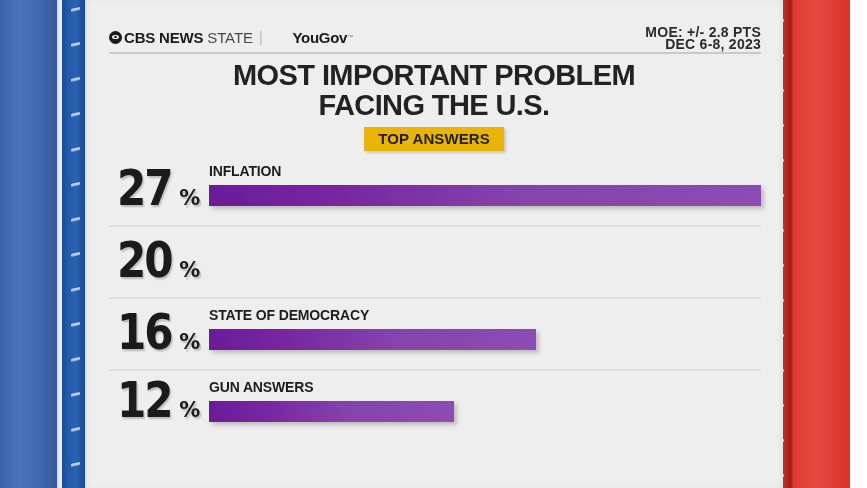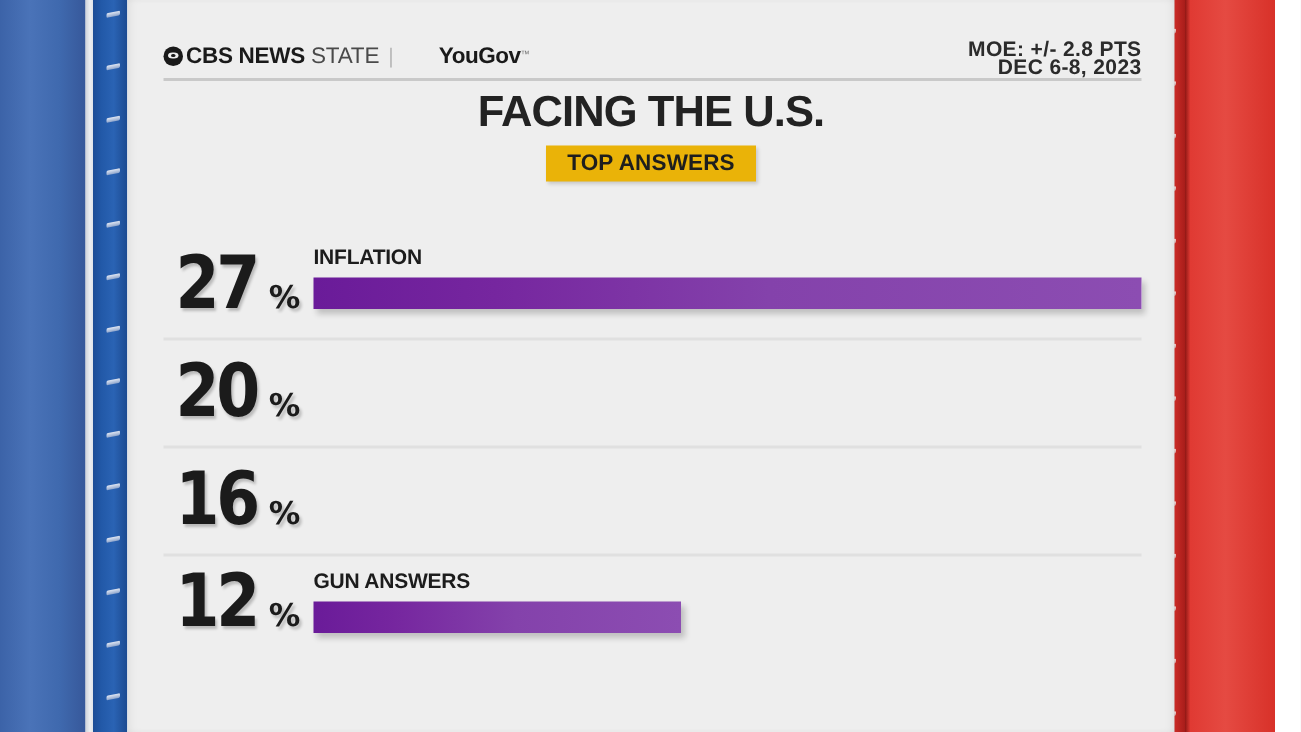--- a/index.html
+++ b/index.html
@@ -319,20 +319,21 @@
         <span class="brand-tm">™</span>
       </div>
       <div id="meta">
         <div>MOE: +/- 2.8 PTS</div>
         <div>DEC 6-8, 2023</div>
       </div>
     </div>
     <div id="header-rule"></div>
 
     <div id="title-wrap">
+      <div class="title-line">MOST IMPORTANT PROBLEM</div>
       <div class="title-line">FACING THE U.S.</div>
       <div id="top-answers-chip">TOP ANSWERS</div>
     </div>
 
     <div id="rows">
 
       <div class="row">
         <div class="pct">
           <span class="pct-num">27</span>
           <span class="pct-sign">%</span>
@@ -350,20 +351,24 @@
           <span class="pct-sign">%</span>
         </div>
         <div class="row-sep"></div>
       </div>
 
       <div class="row">
         <div class="pct">
           <span class="pct-num">16</span>
           <span class="pct-sign">%</span>
         </div>
+        <div class="row-body">
+          <div class="row-label">STATE OF DEMOCRACY</div>
+          <div class="bar" style="width: 59.3%;"></div>
+        </div>
         <div class="row-sep"></div>
       </div>
 
       <div class="row last">
         <div class="pct">
           <span class="pct-num">12</span>
           <span class="pct-sign">%</span>
         </div>
         <div class="row-body">
           <div class="row-label">GUN ANSWERS</div>

